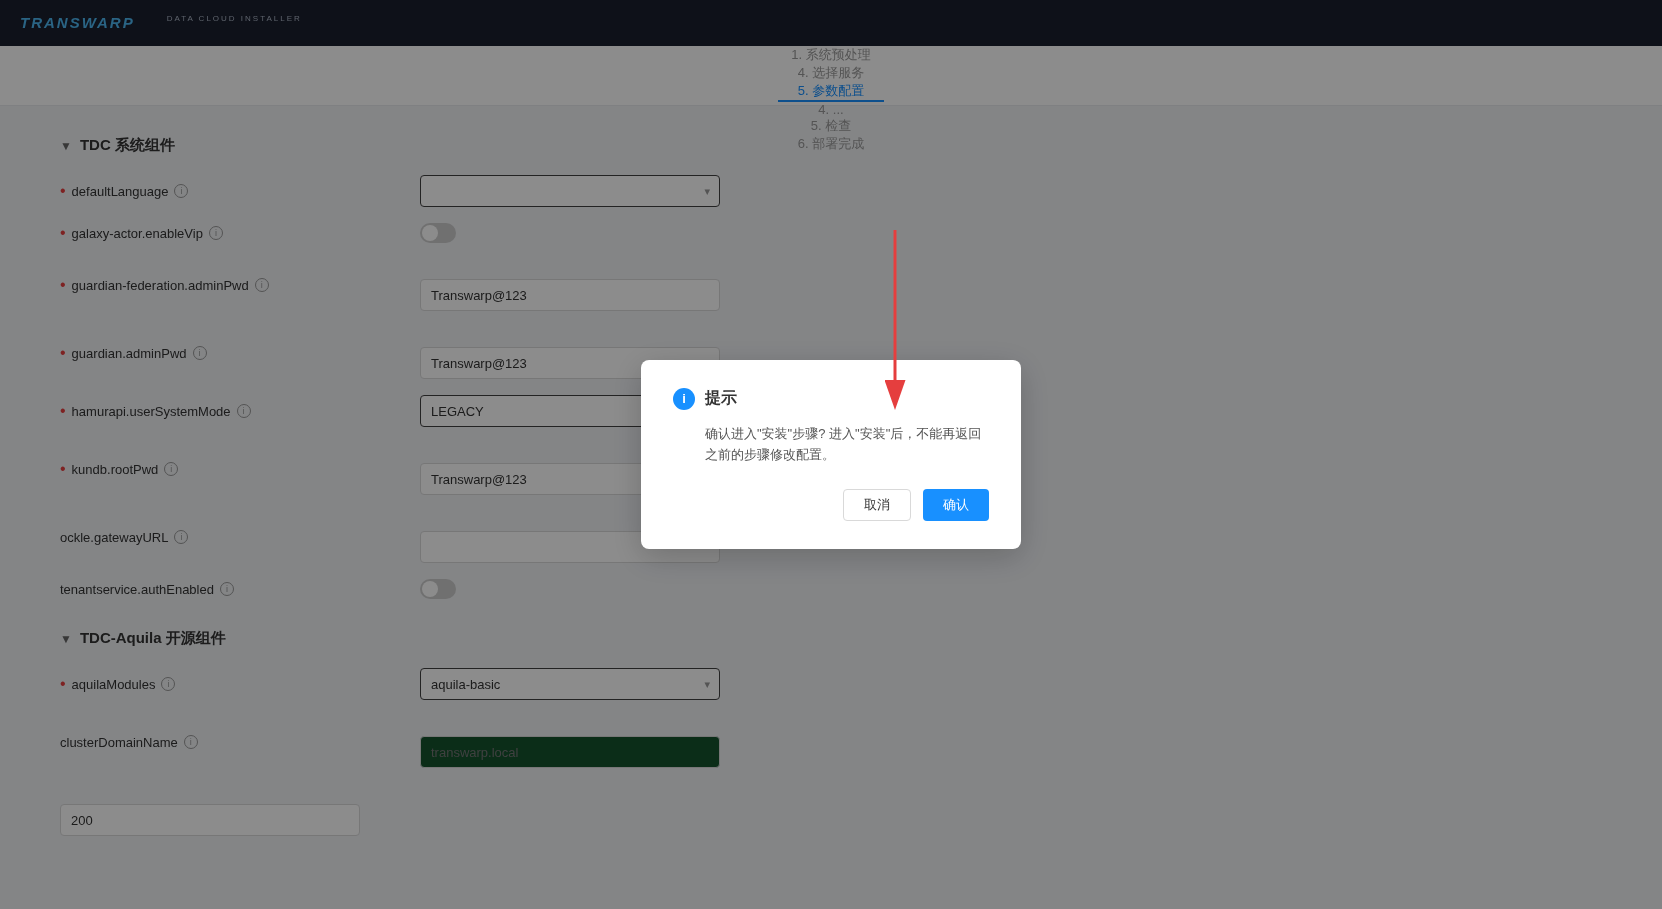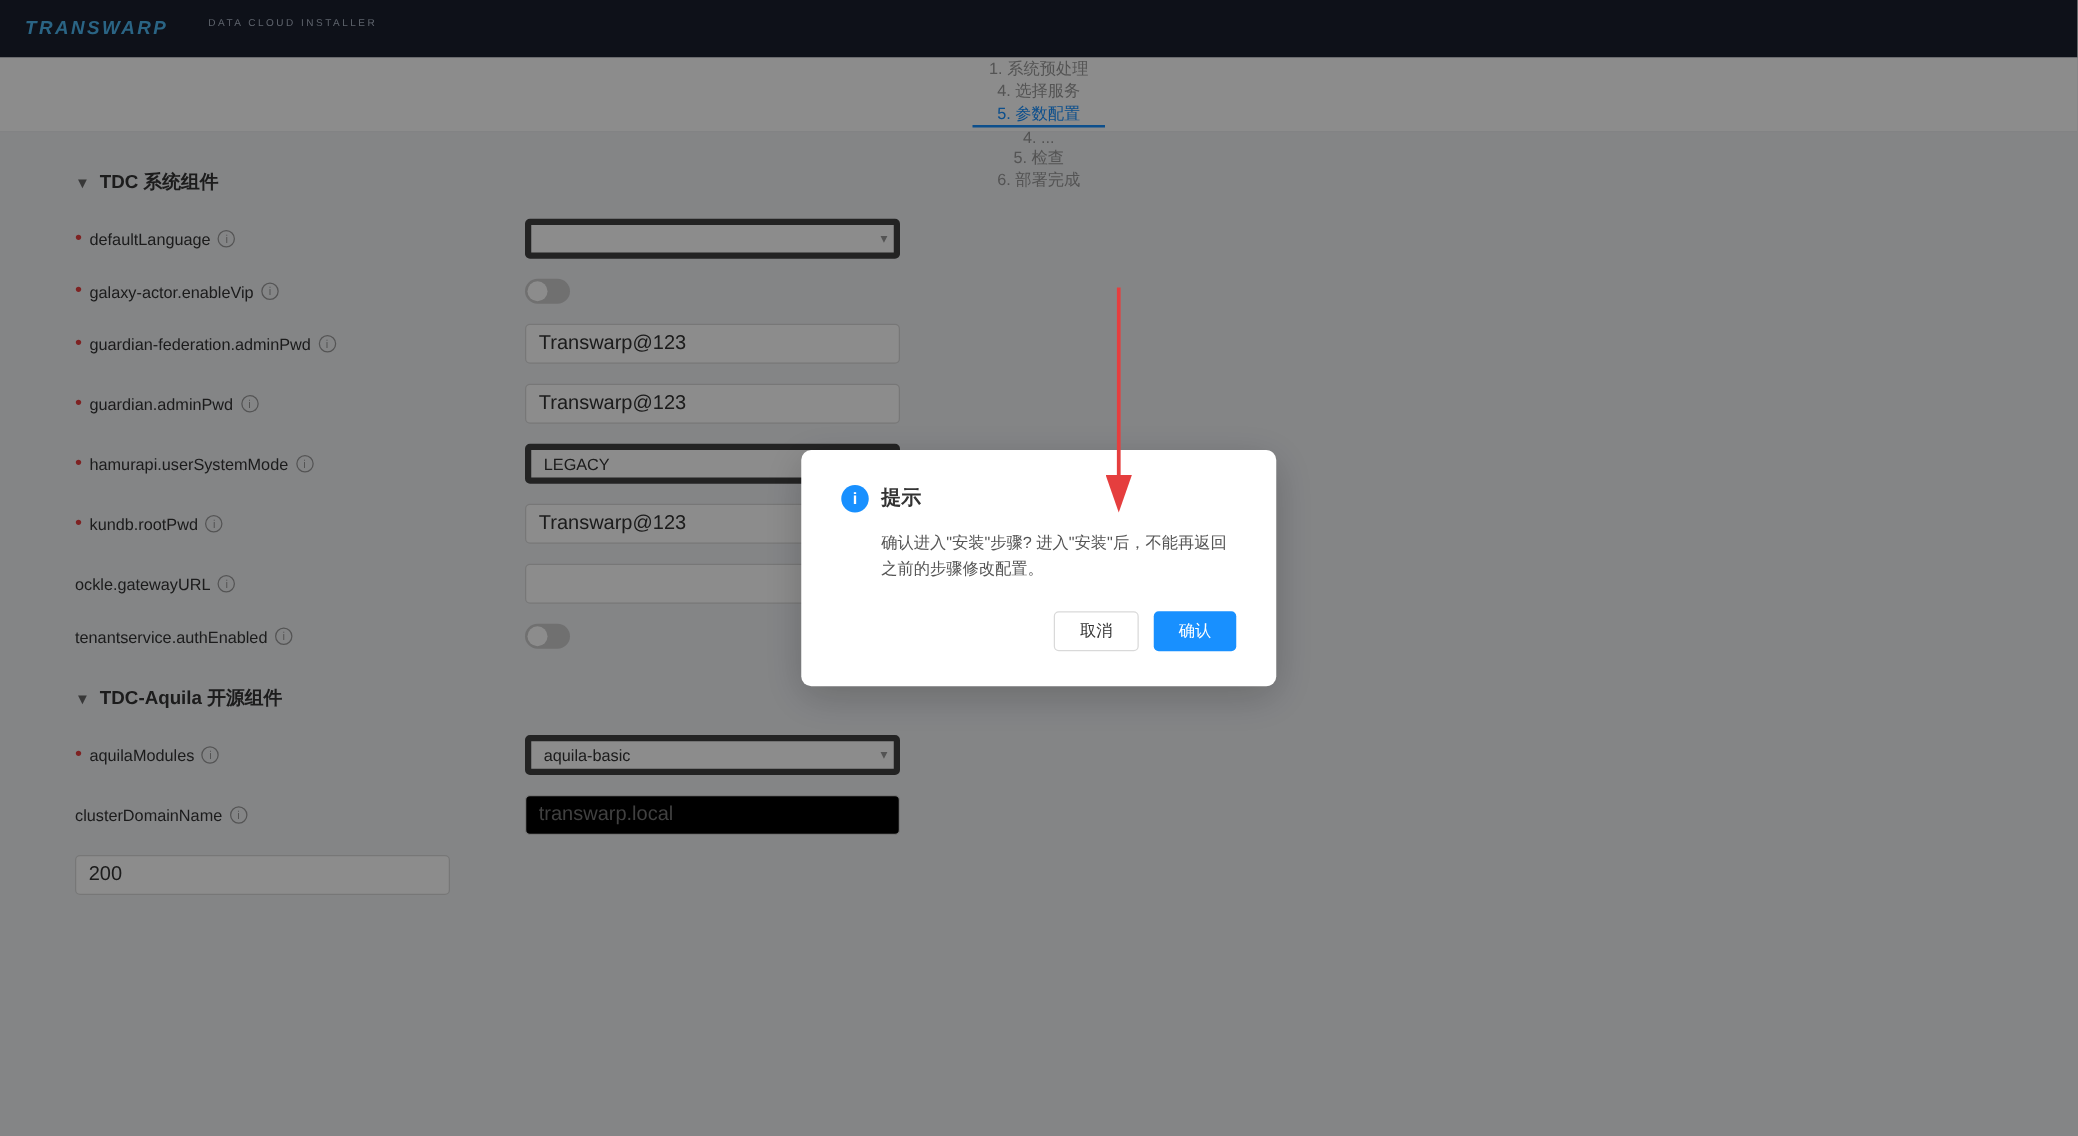--- a/index.html
+++ b/index.html
@@ -137,32 +137,33 @@
     }
     .form-control {
       width: 300px;
     }
     .form-input {
       width: 100%;
       height: 32px;
       border: 1px solid #d9d9d9;
       border-radius: 4px;
       padding: 0 10px;
-      font-size: 16px;
+      font-size: 13px;
       color: #333;
       background: #fff;
+      margin-top: 20px;
     }
     .form-input:disabled, .form-input.disabled {
-      background: #000000;
+      background: #14532d;
       color: #999;
     }
     .form-select {
       width: 100%;
       height: 32px;
-      border: 5px solid #404040;
+      border: 1px solid #404040;
       border-radius: 4px;
       padding: 0 10px;
       font-size: 13px;
       color: #333;
       background: #fff;
       appearance: none;
       cursor: pointer;
     }
     .select-wrapper {
       position: relative;

